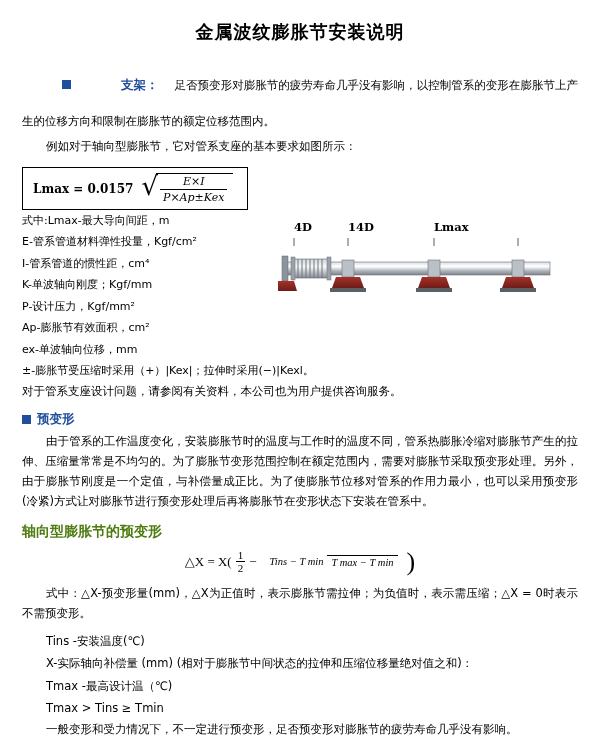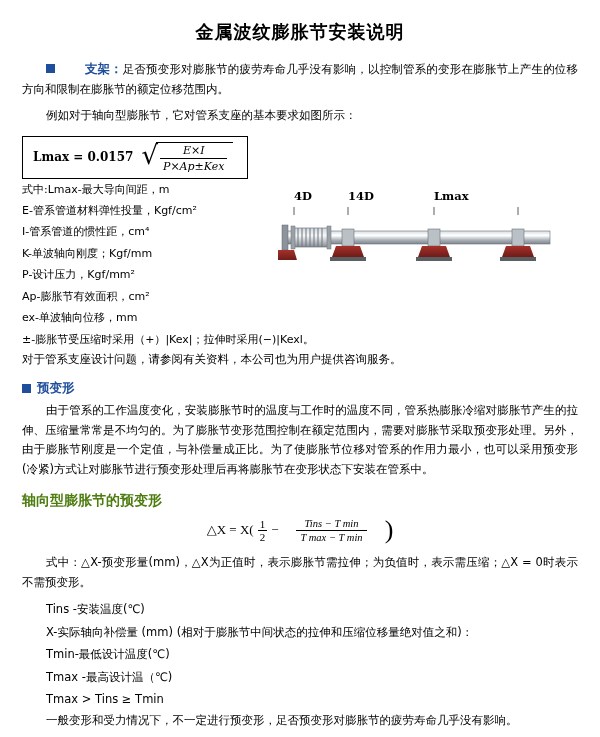--- a/index.html
+++ b/index.html
@@ -42,22 +42,23 @@
   .sec-head {
     font-size: 12.5px;
     font-weight: bold;
     color: #1f4e9c;
     margin: 10px 0 4px 0;
     display: flex;
     align-items: center;
   }
   .sec-head.inline-head {
     display: inline-flex;
-    margin: 0;
+    margin: 16px;
     vertical-align: baseline;
+    gap: 20px;
   }
   .bluesq {
     display: inline-block;
     width: 9px;
     height: 9px;
     background: #1f4e9c;
     margin-right: 6px;
     flex: none;
   }
   .sub-head {
@@ -173,23 +174,23 @@
   .half {
     display: inline-flex;
     flex-direction: column;
     align-items: center;
     margin: 0 4px;
   }
   .half .num { font-size: 11px; padding: 0 2px; }
   .half .den { font-size: 11px; border-top: 1px solid #000; padding: 0 2px; }
   .bigfrac {
     display: inline-flex;
-    flex-direction: column;
-    align-items: center;
-    margin: 0 18px;
+    flex-direction: row;
+    align-items: center;
+    margin: 0 9px;
   }
   .bigfrac .num { font-size: 10.5px; font-style: italic; padding: 0 4px 1px 4px; }
   .bigfrac .den { font-size: 10.5px; font-style: italic; border-top: 1px solid #000; padding: 1px 4px 0 4px; }
   .list-line {
     font-size: 11.5px;
     line-height: 1.95;
     margin: 0;
     padding-left: 24px;
   }
 </style>
@@ -331,19 +332,18 @@
         <span class="den">T max − T min</span>
       </span>
       <span class="paren">)</span>
     </span>
   </div>
 
   <p class="para indent">式中：△X-预变形量(mm)，△X为正值时，表示膨胀节需拉伸；为负值时，表示需压缩；△X = 0时表示不需预变形。</p>
 
   <div class="list-line">Tins -安装温度(℃)</div>
   <div class="list-line">X-实际轴向补偿量 (mm) (相对于膨胀节中间状态的拉伸和压缩位移量绝对值之和)：</div>
-  <div class="list-line">Tmin-最低设计温度(℃)</div>
   <div class="list-line">Tmax -最高设计温（℃)</div>
   <div class="list-line">Tmax &gt; Tins ≥ Tmin</div>
 
   <p class="para indent">一般变形和受力情况下，不一定进行预变形，足否预变形对膨胀节的疲劳寿命几乎没有影响。</p>
 
 </div>
 
 </body></html>

